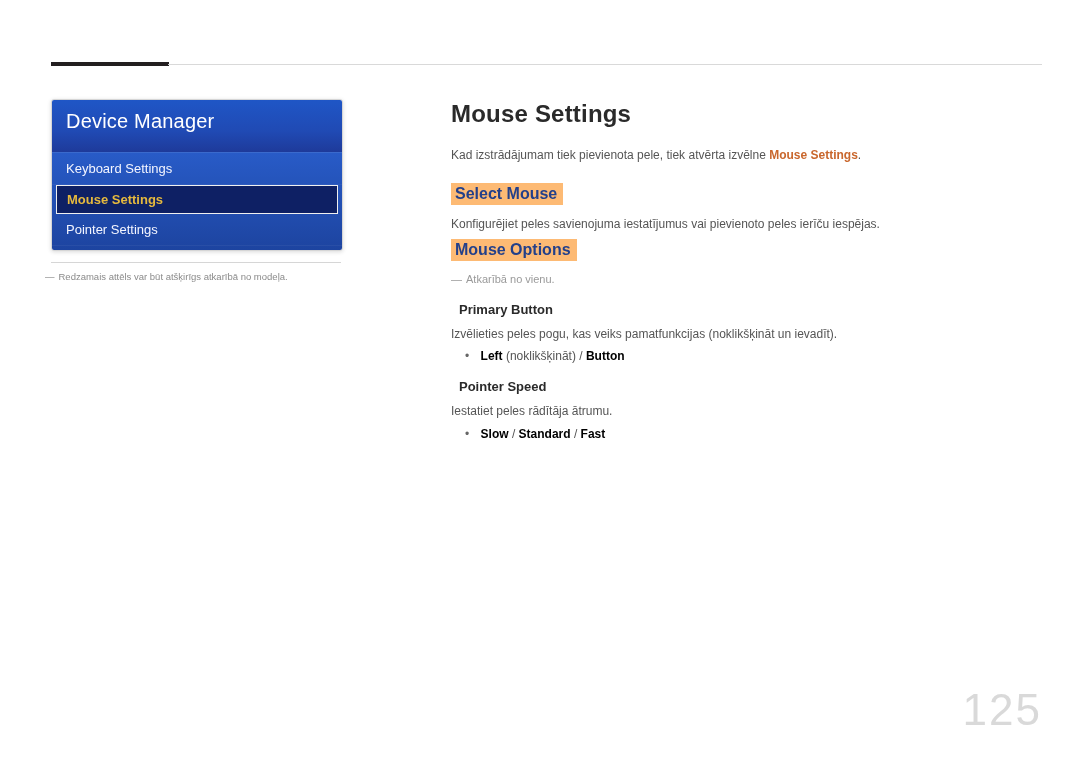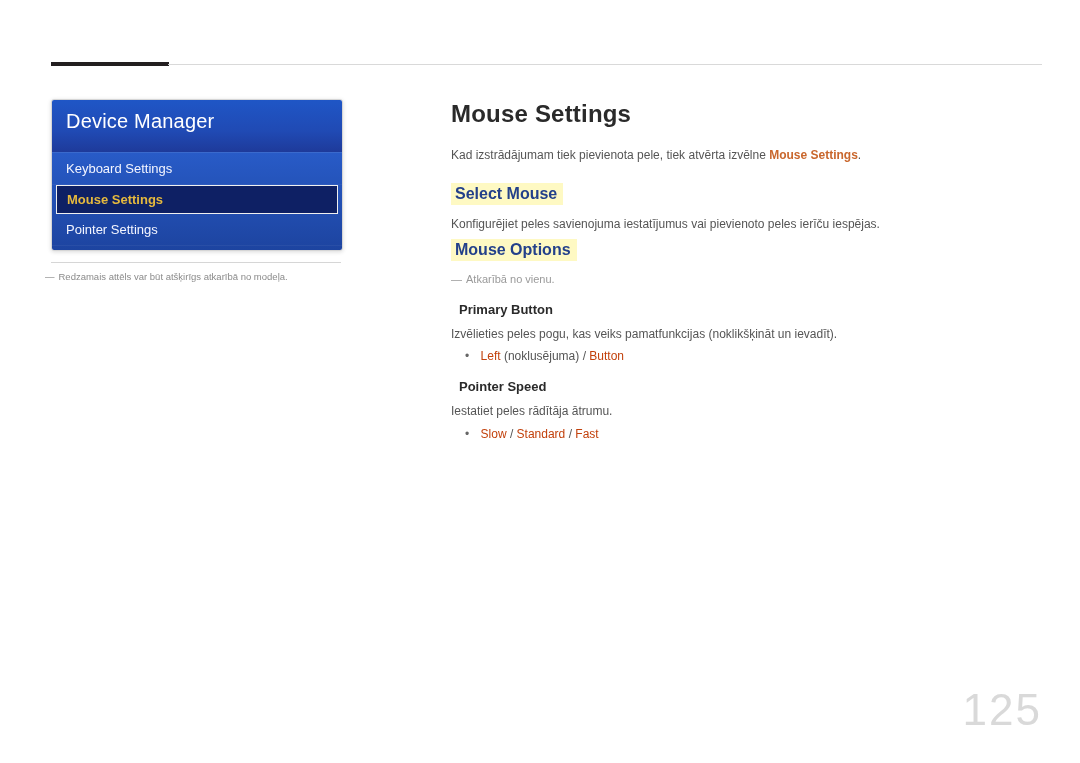--- a/index.html
+++ b/index.html
@@ -114,21 +114,21 @@
   }
   .hl-orange {
     color: #c9672d;
     font-weight: 700;
   }
   .h2 {
     display: inline-block;
     font-size: 16px;
     font-weight: 700;
     color: #23408a;
-    background: #fef9c3;
+    background: #fdba74;
     padding: 2px 6px 2px 4px;
     margin: 0 0 10px;
   }
   .note-text {
     font-size: 11px;
     color: #9a9a9a;
     margin: 0 0 14px;
     line-height: 1.5;
   }
   .note-text::before {
@@ -147,21 +147,21 @@
     padding: 0 0 0 14px;
     margin: 4px 0 16px;
     font-size: 12px;
     color: #555;
   }
   ul.opts li::before {
     content: "•";
     margin-right: 8px;
     color: #666;
   }
-  .opt-strong { color: #c2410c; font-weight: 400; }
+  .opt-strong { color: #000000; font-weight: 700; }
   .opt-sep { color: #555; }
   .paren { color: #555; font-weight: 400; }
 
   .page-number {
     position: absolute;
     right: 38px;
     bottom: 28px;
     font-size: 44px;
     color: #d9d9d9;
     letter-spacing: 2px;
@@ -196,21 +196,21 @@
   <p class="body-text" style="margin-bottom:6px;">Konfigurējiet peles savienojuma iestatījumus vai pievienoto peles ierīču iespējas.</p>
 
   <div class="h2">Mouse Options</div>
   <p class="note-text">Atkarībā no vienu.</p>
 
   <div class="h3">Primary Button</div>
   <p class="body-text" style="margin-bottom:6px;">Izvēlieties peles pogu, kas veiks pamatfunkcijas (noklikšķināt un ievadīt).</p>
   <ul class="opts">
     <li>
       <span class="opt-strong">Left</span>
-      <span class="paren"> <span>(noklusējuma)</span> </span>
+      <span class="paren"> <span>(noklikšķināt)</span> </span>
       <span class="opt-sep">/ </span>
       <span class="opt-strong">Button</span>
     </li>
   </ul>
 
   <div class="h3">Pointer Speed</div>
   <p class="body-text" style="margin-bottom:6px;">Iestatiet peles rādītāja ātrumu.</p>
   <ul class="opts">
     <li>
       <span class="opt-strong">Slow</span>

